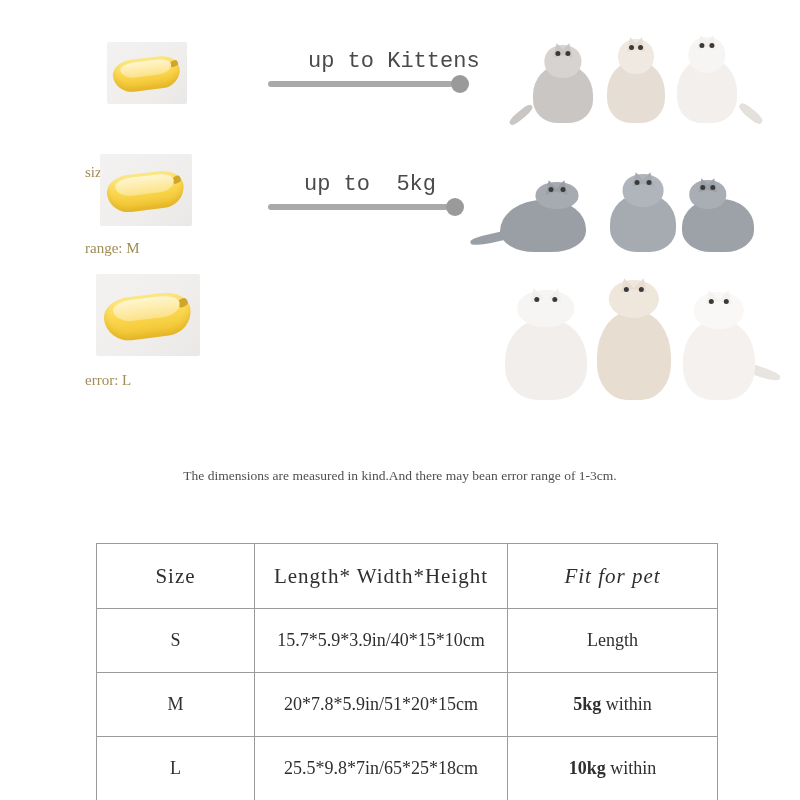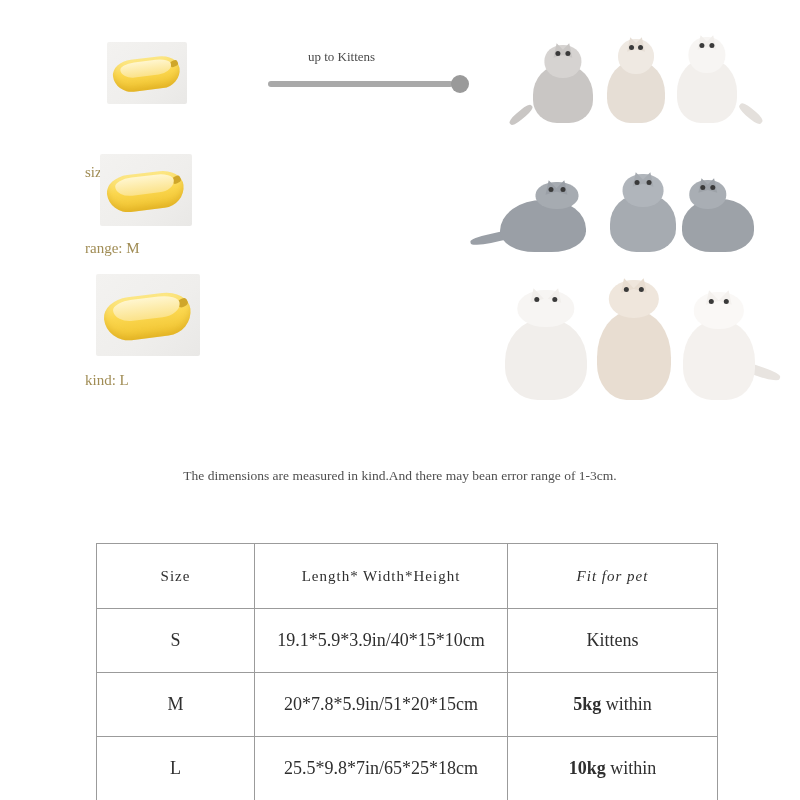--- a/index.html
+++ b/index.html
@@ -82,23 +82,23 @@
 
   
   .slider {
     position: absolute;
     height: 40px;
   }
   .slider-text {
     position: absolute;
     left: 0;
     top: 0;
-    font-size: 13px;
+    font-size: 22px;
     color: #4a4a4a;
-    font-family: Liberation Serif, serif;
+    font-family: Liberation Mono, monospace;
     white-space: pre;
   }
   .slider-track {
     position: absolute;
     left: 0;
     top: 32px;
     height: 6px;
     border-radius: 3px;
     background: #a9a9a9;
   }
@@ -188,21 +188,21 @@
   }
   .spec-table td, .spec-table th {
     border: 1px solid #9b9b9b;
     text-align: center;
     font-family: "Liberation Serif", serif;
     color: #2f2f2f;
     font-weight: normal;
   }
   .spec-table th {
     height: 62px;
-    font-size: 15px;
+    font-size: 21px;
     letter-spacing: 1px;
   }
   .spec-table td {
     height: 61px;
     font-size: 18px;
   }
   .col-size { width: 155px; }
   .col-dim  { width: 250px; }
   .col-fit  { width: 207px; font-style: italic; }
   .cell-size { font-size: 21px; }
@@ -261,20 +261,25 @@
   </div>
 
   <div class="row" style="height:120px;">
     <div class="prod m" style="top:12px;">
       <div class="banana">
           <span class="banana-stem"></span>
         </div>
     </div>
     <div class="size-label" style="top:98px;">range: M</div>
 
+    <div class="slider" style="left:268px; top:30px; width:210px;">
+      <div class="slider-text" style="left:36px;">up to  5kg</div>
+      <div class="slider-track" style="width:180px;"></div>
+      <div class="slider-knob" style="left:178px;"></div>
+    </div>
 
     <div class="cats" style="left:500px; top:10px; width:255px; height:100px;">
       <div class="cat" style="left:0px; width:86px; height:70px; color:#9a9fa6;">
         <div class="tail" style="left:-30px; bottom:10px; width:50px; height:9px; background:#9a9fa6; transform:rotate(-12deg);"></div>
         <div class="body" style="background:#9a9fa6; border-radius:50% 44% 40% 40% / 60% 56% 40% 40%;"></div>
         <div class="head" style="left:66%; width:50%; height:38%; background:#a6abb1;">
           <span class="ear l"></span>
             <span class="ear r"></span>
           <span class="eye l"></span>
             <span class="eye r"></span>
@@ -300,21 +305,21 @@
       </div>
     </div>
   </div>
 
   <div class="row" style="height:140px;">
     <div class="prod l" style="top:12px;">
       <div class="banana">
           <span class="banana-stem"></span>
         </div>
     </div>
-    <div class="size-label" style="top:110px;">kind: L</div>
+    <div class="size-label" style="top:110px;">error: L</div>
 
 
     <div class="cats" style="left:505px; top:10px; width:250px; height:128px;">
       <div class="cat" style="left:0px; width:82px; height:110px; color:#f1eeeb;">
         <div class="body" style="background:#f1eeeb;"></div>
         <div class="head" style="width:70%; height:34%; background:#f7f5f3;">
           <span class="ear l"></span>
             <span class="ear r"></span>
           <span class="eye l"></span>
             <span class="eye r"></span>
@@ -350,22 +355,22 @@
   <thead>
     <tr>
       <th class="col-size">Size</th>
       <th class="col-dim">Length* Width*Height</th>
       <th class="col-fit">Fit for pet</th>
     </tr>
   </thead>
   <tbody>
     <tr>
       <td class="cell-size">S</td>
-      <td>19.1*5.9*3.9in/40*15*10cm</td>
-      <td>Kittens</td>
+      <td>15.7*5.9*3.9in/40*15*10cm</td>
+      <td>Length</td>
     </tr>
     <tr>
       <td class="cell-size">M</td>
       <td>20*7.8*5.9in/51*20*15cm</td>
       <td><span class="fit-strong">5kg</span><span> within</span></td>
     </tr>
     <tr>
       <td class="cell-size">L</td>
       <td>25.5*9.8*7in/65*25*18cm</td>
       <td><span class="fit-strong">10kg</span><span> within</span></td>

